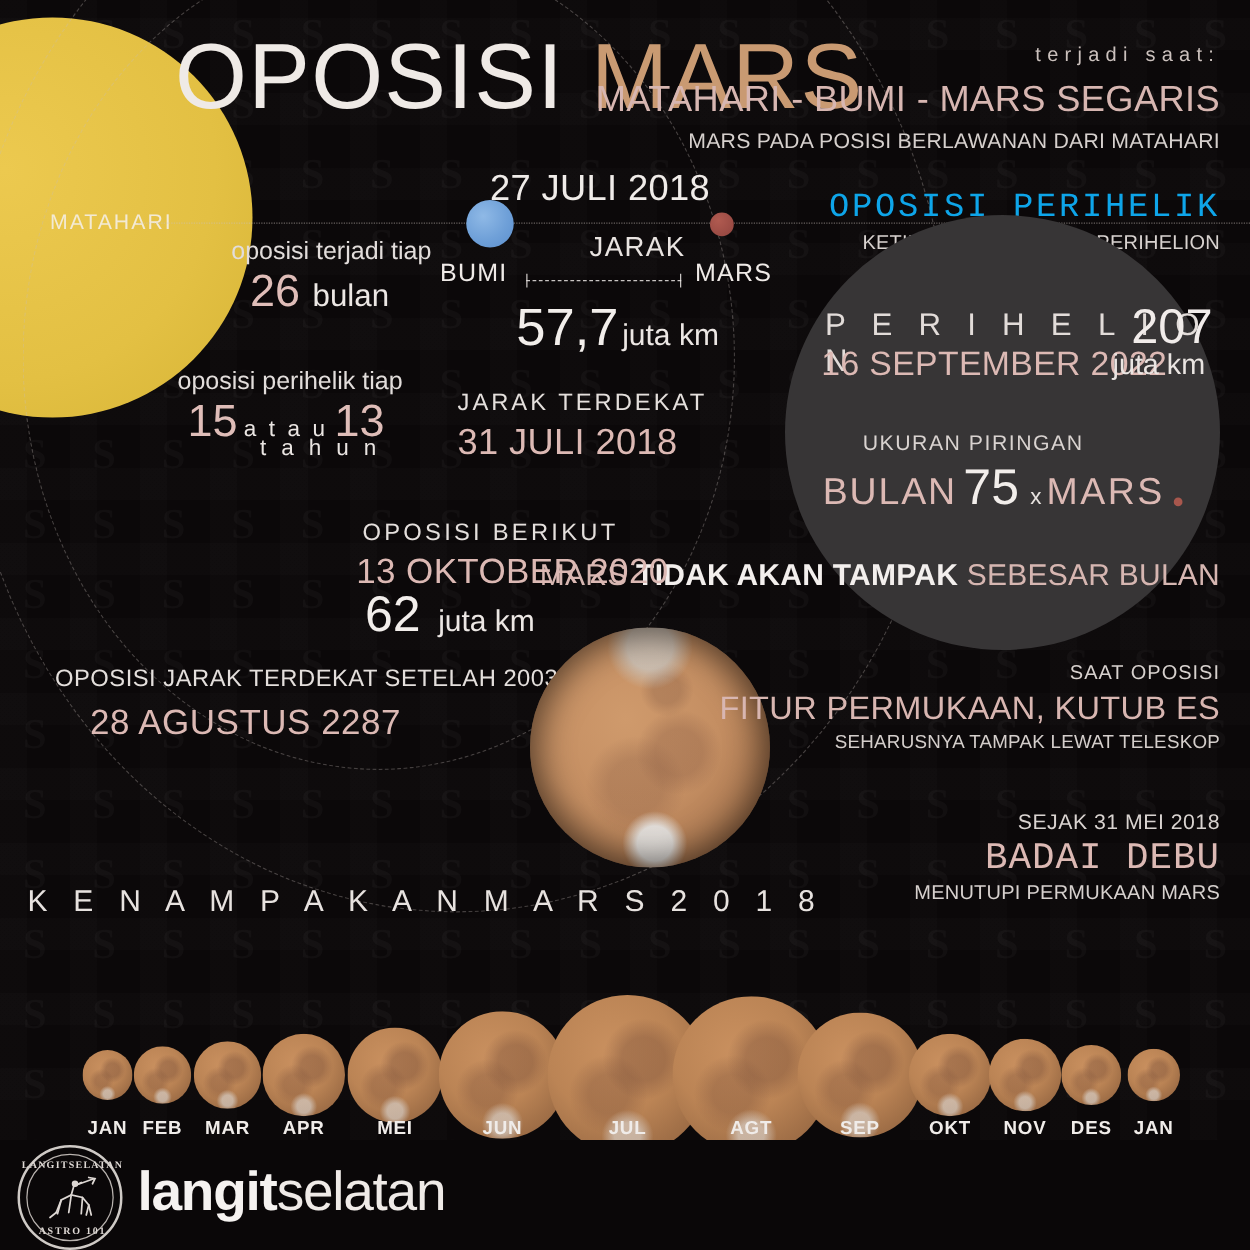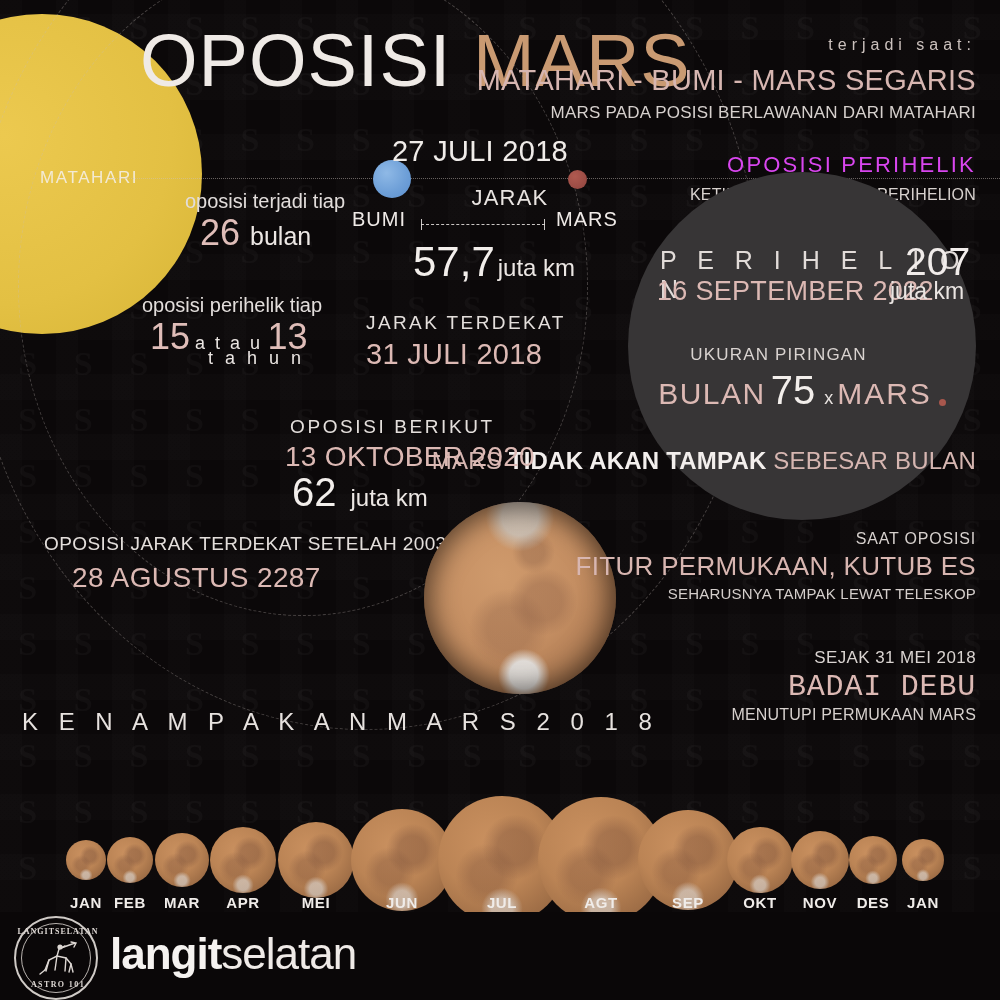--- a/index.html
+++ b/index.html
@@ -76,21 +76,21 @@
   #title .t2 { color:#c99a72; }
   
   .blk { position:absolute; }
   .c   { text-align:center; }
   .r   { text-align:right; }
   
   #tr-terjadi { right:24px; top:36px; font-size:16px; letter-spacing:5px; color:#cbc1bd; }
   #tr-line1 { right:24px; top:64px; font-size:29px; letter-spacing:0.3px; color:#d7b6b1; }
   #tr-line2 { right:24px; top:103px; font-size:17px; letter-spacing:0.2px; color:#d6d0cd;padding-left:44px; }
   
-  #ph-title { right:24px; top:152px; font-size:22px; letter-spacing:2.2px; color:#d946ef; }
+  #ph-title { right:24px; top:152px; font-size:27px; letter-spacing:2.2px; color:#0ea5e9;font-family:Liberation Mono, monospace; }
   #ph-sub   { right:24px; top:186px; font-size:16px; letter-spacing:0.2px; color:#d8d2cf; }
   
   #gray-circle {
     position:absolute; left:628px; top:172px;
     width:348px; height:348px; border-radius:50%;
     background:#373536;
   }
   #perihelion-word { left:660px; top:246px; font-size:25px; letter-spacing:7px; color:#e2dcd9; }
   #perihelion-date { left:657px; top:276px; font-size:27px; letter-spacing:0.3px; color:#dcb9b4; }
   #peri-num  { left:905px; top:240px; font-size:39px; font-weight:300; color:#f1ecea; }

